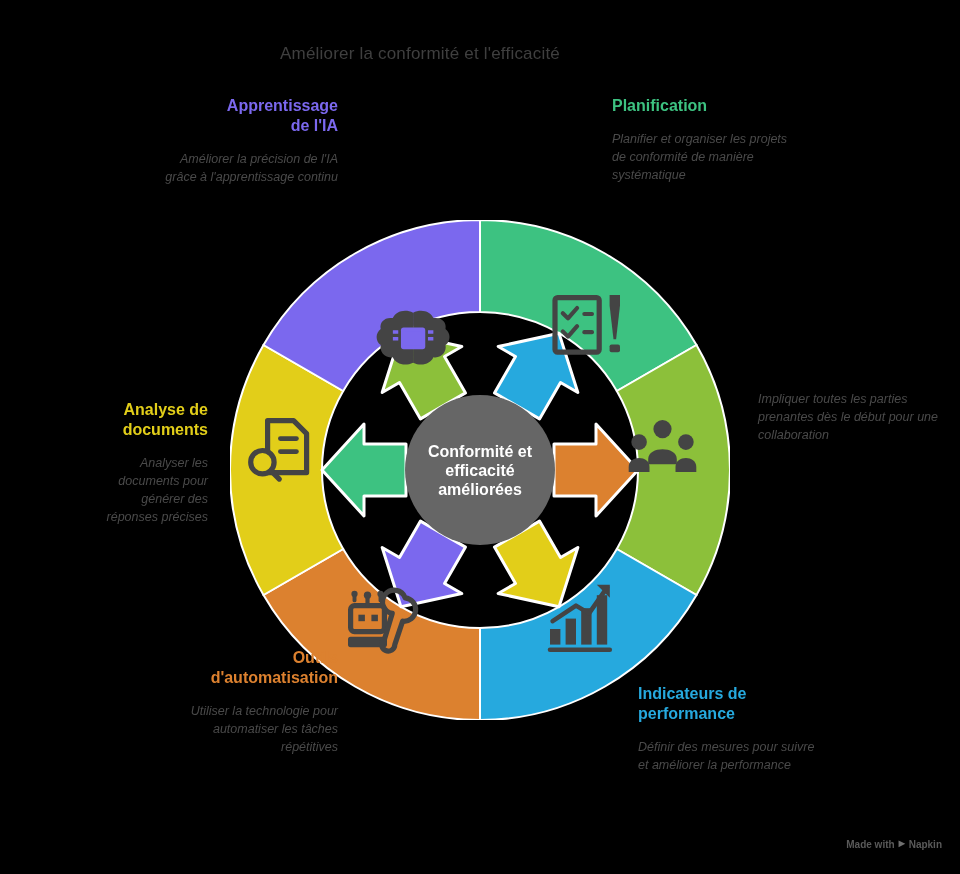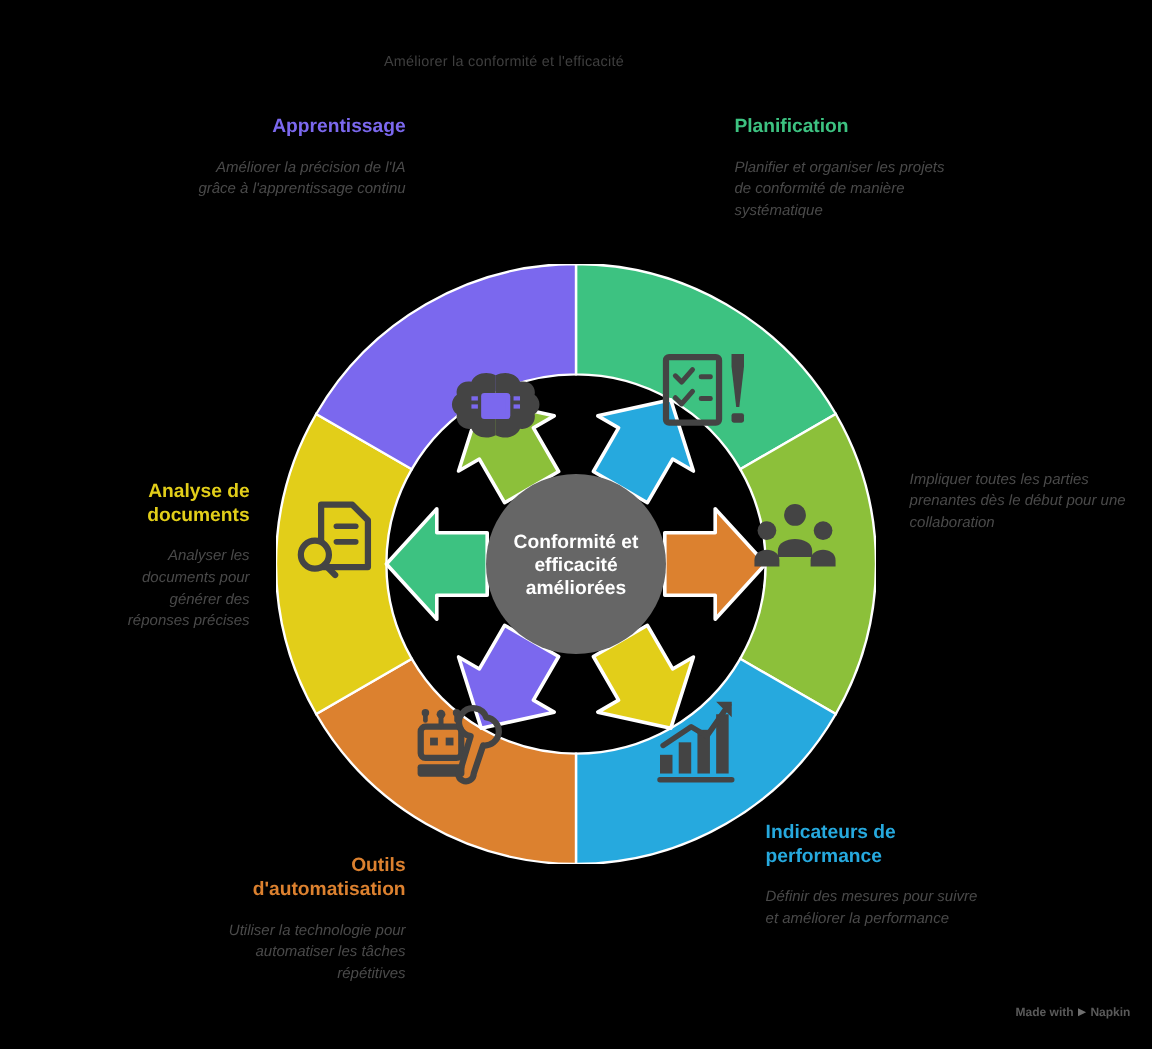--- a/index.html
+++ b/index.html
@@ -16,21 +16,21 @@
     -webkit-font-smoothing: antialiased;
   }
 
   #page-title {
     position: absolute;
     top: 44px;
     left: 0;
     width: 840px;
     text-align: center;
     color: #3f3f3f;
-    font-size: 12px;
+    font-size: 17px;
     font-weight: 400;
     letter-spacing: 0.2px;
   }
 
   
   #wheel {
     position: absolute;
     left: 230px;
     top: 220px;
     width: 500px;
@@ -55,21 +55,21 @@
     font-weight: 400;
     font-style: italic;
   }
   .align-right { text-align: right; }
   .align-left  { text-align: left; }
 
   #label-ai        { left: 158px; top: 96px;  width: 180px; }
   #label-planning  { left: 612px; top: 96px;  width: 180px; }
   #label-stake     { left: 758px; top: 390px; width: 190px; }
   #label-kpi       { left: 638px; top: 684px; width: 190px; }
-  #label-automation{ left: 158px; top: 712px; width: 180px; }
+  #label-automation{ left: 158px; top: 648px; width: 180px; }
   #label-docs      { left: 88px;  top: 400px; width: 120px; }
 
   
   #footer-credit {
     position: absolute;
     right: 18px;
     bottom: 24px;
     display: flex;
     align-items: center;
     gap: 4px;
@@ -206,20 +206,21 @@
     <text x="250" y="237" text-anchor="middle" fill="#ffffff" font-family="Liberation Sans, sans-serif" font-size="16" font-weight="bold">Conformité et</text>
     <text x="250" y="256" text-anchor="middle" fill="#ffffff" font-family="Liberation Sans, sans-serif" font-size="16" font-weight="bold">efficacité</text>
     <text x="250" y="275" text-anchor="middle" fill="#ffffff" font-family="Liberation Sans, sans-serif" font-size="16" font-weight="bold">améliorées</text>
   </g>
 </svg>
 </div>
 
 <div class="label align-right" id="label-ai">
   <div class="heading" style="color:#7B68EE">
     <div>Apprentissage</div>
+    <div>de l'IA</div>
   </div>
   <div class="desc">Améliorer la précision de l'IA grâce à l'apprentissage continu</div>
 </div>
 
 <div class="label align-left" id="label-planning">
   <div class="heading" style="color:#3DC281">
     <div>Planification</div>
   </div>
   <div class="desc">Planifier et organiser les projets de conformité de manière systématique</div>
 </div>

